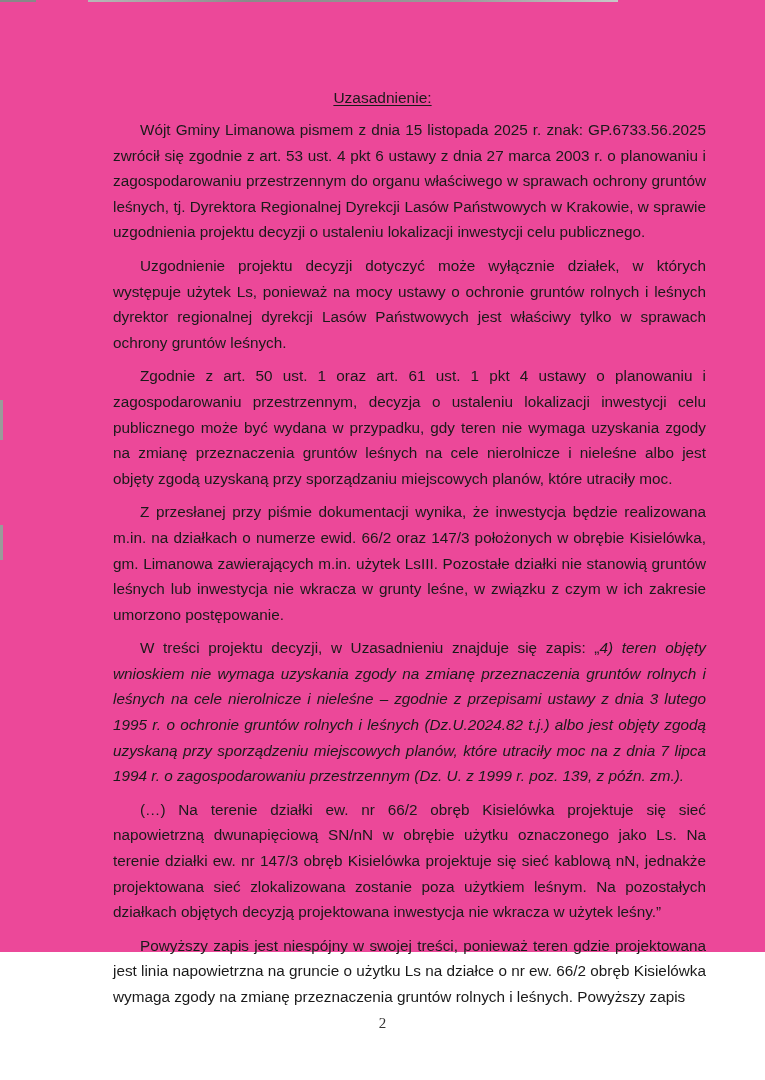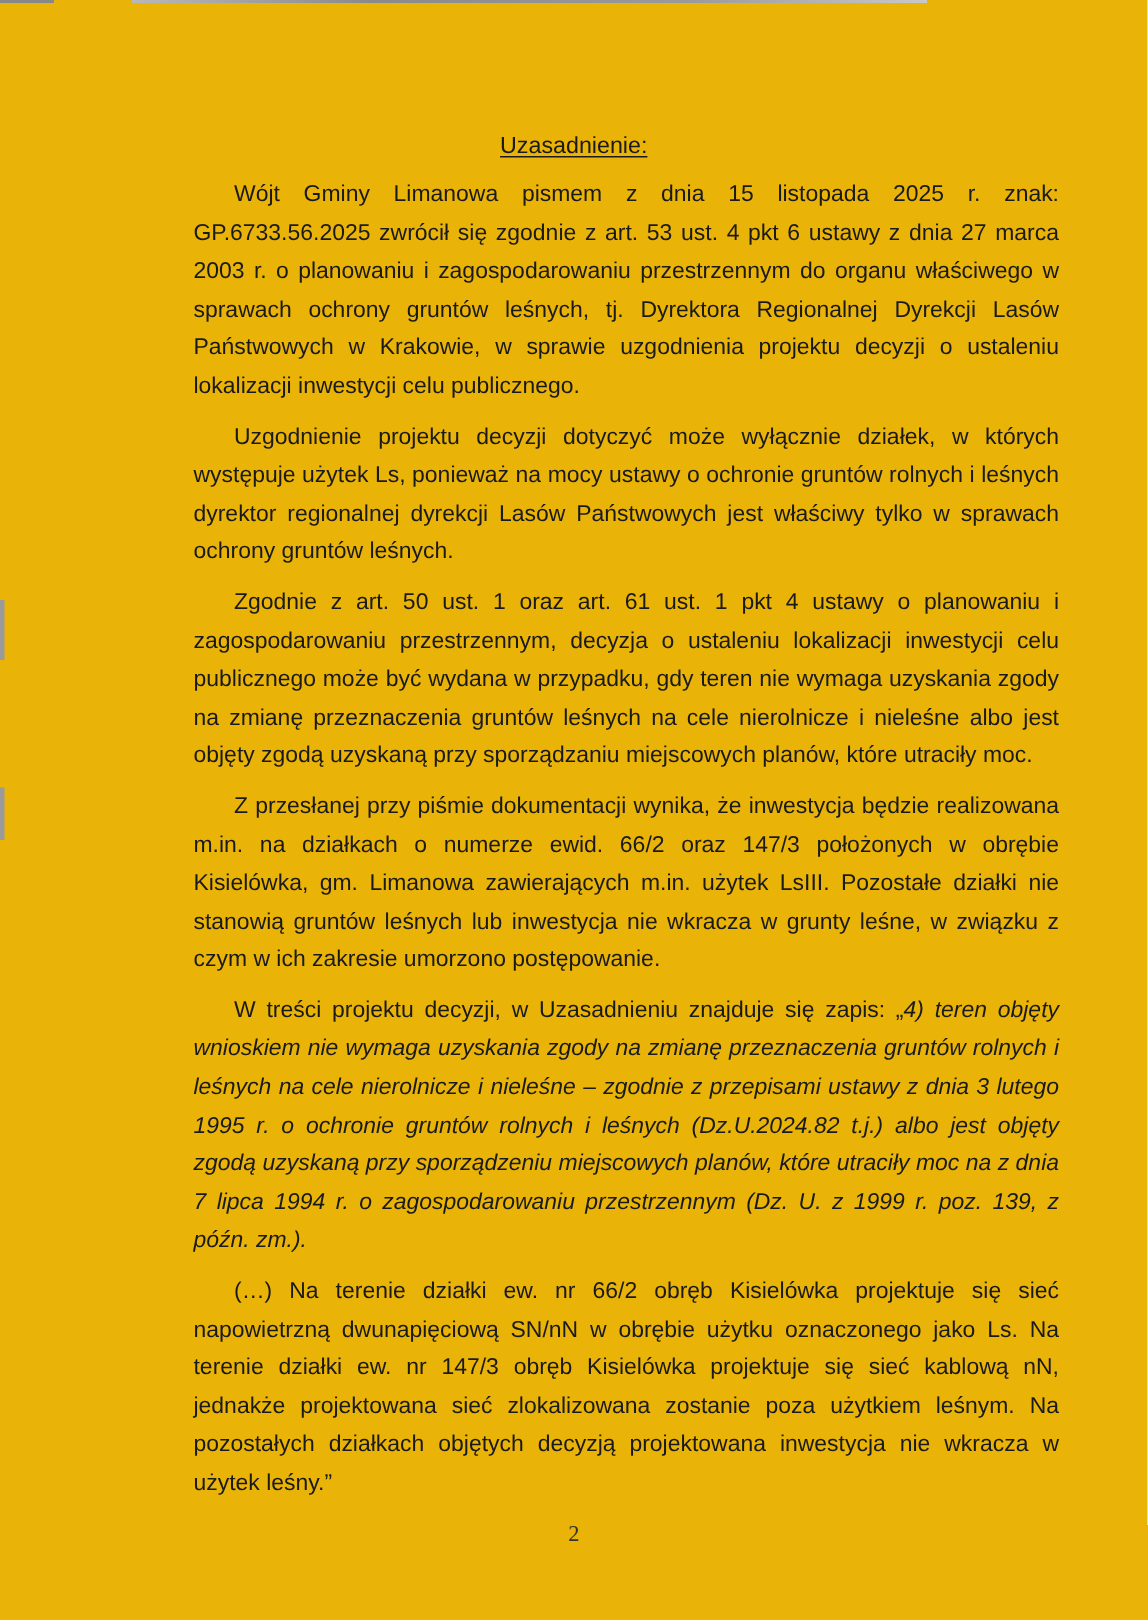--- a/index.html
+++ b/index.html
@@ -1,36 +1,36 @@
 <!DOCTYPE html>
 <html><head>
 <meta charset="utf-8">
 <style>
   html, body { margin: 0; padding: 0; background: #ffffff; }
   body { width: 765px; height: 1080px; position: relative; overflow: hidden; }
   .page {
-    position: absolute; left: 0; top: 0; width: 765px; height: 1080px;
-    background: #eab308; color: #1a1a1a;
+    position: absolute; left: 0; top: 0; width: 765px; height: 952px;
+    background: #ec4899; color: #1a1a1a;
     font-family: "Liberation Sans", sans-serif;
   }
   .top-rule {
     position: absolute; top: 0; left: 88px; width: 530px; height: 2px;
     background: linear-gradient(90deg, #b8b8b8, #8a8a8a 30%, #9a9a9a 70%, #c8c8c8);
   }
   .top-rule-left { position: absolute; top: 0; left: 0; width: 36px; height: 2px; background: #888; }
   .edge-mark { position: absolute; left: 0; width: 3px; background: #9a9a9a; }
   .title {
     position: absolute; top: 89px; left: 0; width: 765px; text-align: center;
     font-size: 15.5px; text-decoration: underline; text-underline-offset: 2px;
   }
   .body {
     position: absolute; left: 113px; top: 117px; width: 593px;
     font-size: 15.3px; line-height: 25.6px; text-align: justify;
   }
-  .para { margin: 0 0 8px 16px; text-indent: 27px; }
+  .para { margin: 0 0 8px 0; text-indent: 27px; }
   .para.quote { }
   .it { font-style: italic; }
   .page-num {
     position: absolute; top: 1015px; left: 0; width: 765px; text-align: center;
     font-family: "Liberation Serif", serif; font-size: 15px; color: #333;
   }
 </style>
 </head>
 <body>
 
@@ -42,16 +42,17 @@
 
   <div class="title">Uzasadnienie:</div>
 
   <div class="body">
     <p class="para">Wójt Gminy Limanowa pismem z dnia 15 listopada 2025 r. znak: GP.6733.56.2025 zwrócił się zgodnie z art. 53 ust. 4 pkt 6 ustawy z dnia 27 marca 2003 r. o planowaniu i zagospodarowaniu przestrzennym do organu właściwego w sprawach ochrony gruntów leśnych, tj. Dyrektora Regionalnej Dyrekcji Lasów Państwowych w Krakowie, w sprawie uzgodnienia projektu decyzji o ustaleniu lokalizacji inwestycji celu publicznego.</p>
     <p class="para">Uzgodnienie projektu decyzji dotyczyć może wyłącznie działek, w których występuje użytek Ls, ponieważ na mocy ustawy o ochronie gruntów rolnych i leśnych dyrektor regionalnej dyrekcji Lasów Państwowych jest właściwy tylko w sprawach ochrony gruntów leśnych.</p>
     <p class="para">Zgodnie z art. 50 ust. 1 oraz art. 61 ust. 1 pkt 4 ustawy o planowaniu i zagospodarowaniu przestrzennym, decyzja o ustaleniu lokalizacji inwestycji celu publicznego może być wydana w przypadku, gdy teren nie wymaga uzyskania zgody na zmianę przeznaczenia gruntów leśnych na cele nierolnicze i nieleśne albo jest objęty zgodą uzyskaną przy sporządzaniu miejscowych planów, które utraciły moc.</p>
     <p class="para">Z przesłanej przy piśmie dokumentacji wynika, że inwestycja będzie realizowana m.in. na działkach o numerze ewid. 66/2 oraz 147/3 położonych w obrębie Kisielówka, gm. Limanowa zawierających m.in. użytek LsIII. Pozostałe działki nie stanowią gruntów leśnych lub inwestycja nie wkracza w grunty leśne, w związku z czym w ich zakresie umorzono postępowanie.</p>
     <p class="para"><span>W treści projektu decyzji, w Uzasadnieniu znajduje się zapis: „</span><span class="it">4) teren objęty wnioskiem nie wymaga uzyskania zgody na zmianę przeznaczenia gruntów rolnych i leśnych na cele nierolnicze i nieleśne – zgodnie z przepisami ustawy z dnia 3 lutego 1995 r. o ochronie gruntów rolnych i leśnych (Dz.U.2024.82 t.j.) albo jest objęty zgodą uzyskaną przy sporządzeniu miejscowych planów, które utraciły moc na z dnia 7 lipca 1994 r. o zagospodarowaniu przestrzennym (Dz. U. z 1999 r. poz. 139, z późn. zm.).</span></p>
     <p class="para quote">(…) Na terenie działki ew. nr 66/2 obręb Kisielówka projektuje się sieć napowietrzną dwunapięciową SN/nN w obrębie użytku oznaczonego jako Ls. Na terenie działki ew. nr 147/3 obręb Kisielówka projektuje się sieć kablową nN, jednakże projektowana sieć zlokalizowana zostanie poza użytkiem leśnym. Na pozostałych działkach objętych decyzją projektowana inwestycja nie wkracza w użytek leśny.”</p>
+    <p class="para">Powyższy zapis jest niespójny w swojej treści, ponieważ teren gdzie projektowana jest linia napowietrzna na gruncie o użytku Ls na działce o nr ew. 66/2 obręb Kisielówka wymaga zgody na zmianę przeznaczenia gruntów rolnych i leśnych. Powyższy zapis</p>
   </div>
 
   <div class="page-num">2</div>
 </div>
 
 </body></html>

